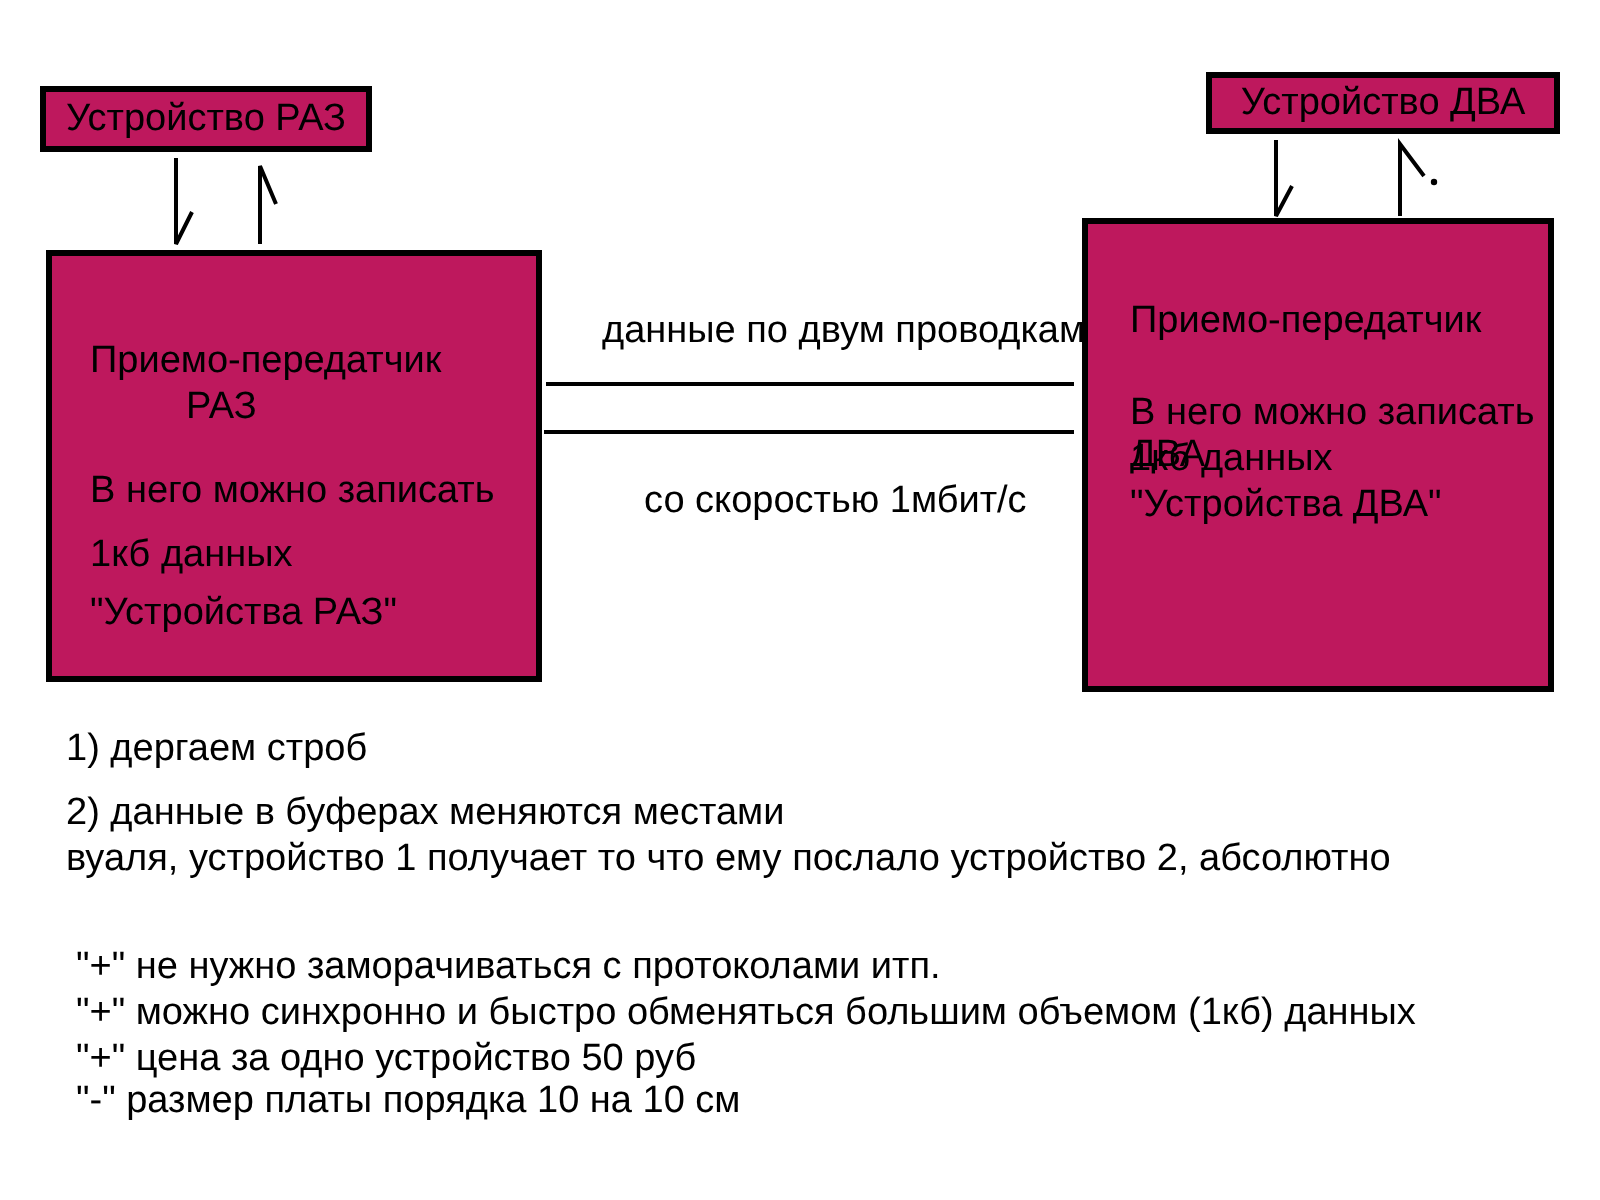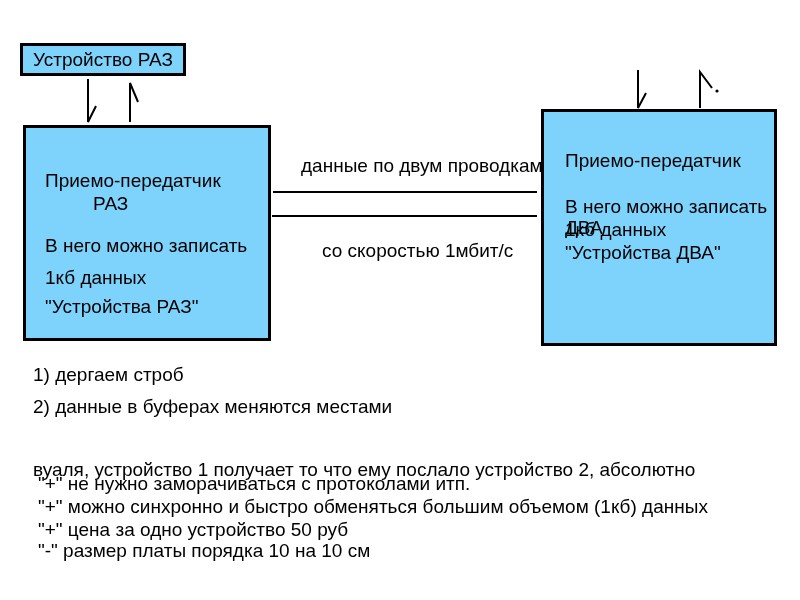--- a/index.html
+++ b/index.html
@@ -16,21 +16,21 @@
     }
     .stage {
       position: relative;
       width: 800px;
       height: 600px;
       background: #ffffff;
     }
     .box {
       position: absolute;
       border: 3px solid #000000;
-      background: #7dd3fc;
+      background: #be185d;
       box-sizing: border-box;
     }
     .label-box {
       display: flex;
       align-items: center;
       justify-content: center;
       font-size: 19px;
       white-space: nowrap;
     }
     .txt {
@@ -54,20 +54,23 @@
   </style>
 </head>
 <body>
 
 <div class="stage">
 
   <div class="box label-box" style="left:20px; top:43px; width:166px; height:33px;">
     <span>Устройство РАЗ</span>
   </div>
 
+  <div class="box label-box" style="left:603px; top:36px; width:177px; height:31px;">
+    <span>Устройство ДВА</span>
+  </div>
 
   <div class="box" style="left:23px; top:125px; width:248px; height:216px;">
     <span class="txt" style="left:19px; top:43px;">Приемо-передатчик</span>
     <span class="txt" style="left:19px; top:66px;margin-left:48px;">РАЗ</span>
     <span class="txt" style="left:19px; top:108px;">В него можно записать</span>
     <span class="txt" style="left:19px; top:140px;">1кб данных</span>
     <span class="txt" style="left:19px; top:169px;">"Устройства РАЗ"</span>
   </div>
 
   <div class="box" style="left:541px; top:109px; width:236px; height:237px;">
@@ -87,20 +90,20 @@
   <svg class="overlay" width="800" height="600" viewBox="0 0 800 600">
     <polyline points="88,79 88,122 96,106" fill="none" stroke="#000000" stroke-width="2"></polyline>
     <polyline points="130,122 130,83 138,102" fill="none" stroke="#000000" stroke-width="2"></polyline>
     <polyline points="638,70 638,108 646,93" fill="none" stroke="#000000" stroke-width="2"></polyline>
     <polyline points="700,108 700,72 712,88" fill="none" stroke="#000000" stroke-width="2"></polyline>
     <circle cx="717" cy="91" r="1.6" fill="#000000"></circle>
   </svg>
 
   <span class="txt" style="left:33px; top:365px;">1) дергаем строб</span>
   <span class="txt" style="left:33px; top:397px;">2) данные в буферах меняются местами</span>
-  <span class="txt" style="left:33px; top:420px;margin-top:40px;">вуаля, устройство 1 получает то что ему послало устройство 2, абсолютно</span>
+  <span class="txt" style="left:33px; top:420px;">вуаля, устройство 1 получает то что ему послало устройство 2, абсолютно</span>
 
   <span class="txt" style="left:38px; top:474px;">"+" не нужно заморачиваться с протоколами итп.</span>
   <span class="txt" style="left:38px; top:497px;">"+" можно синхронно и быстро обменяться большим объемом (1кб) данных</span>
   <span class="txt" style="left:38px; top:520px;">"+" цена за одно устройство 50 руб</span>
   <span class="txt" style="left:38px; top:541px;">"-" размер платы порядка 10 на 10 см</span>
 
 </div>
 
 </body></html>

